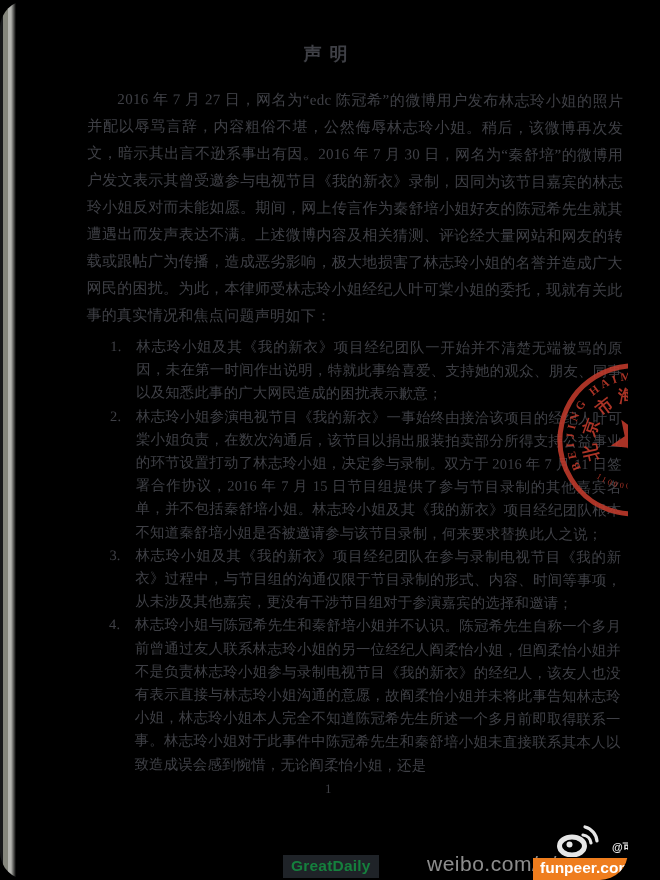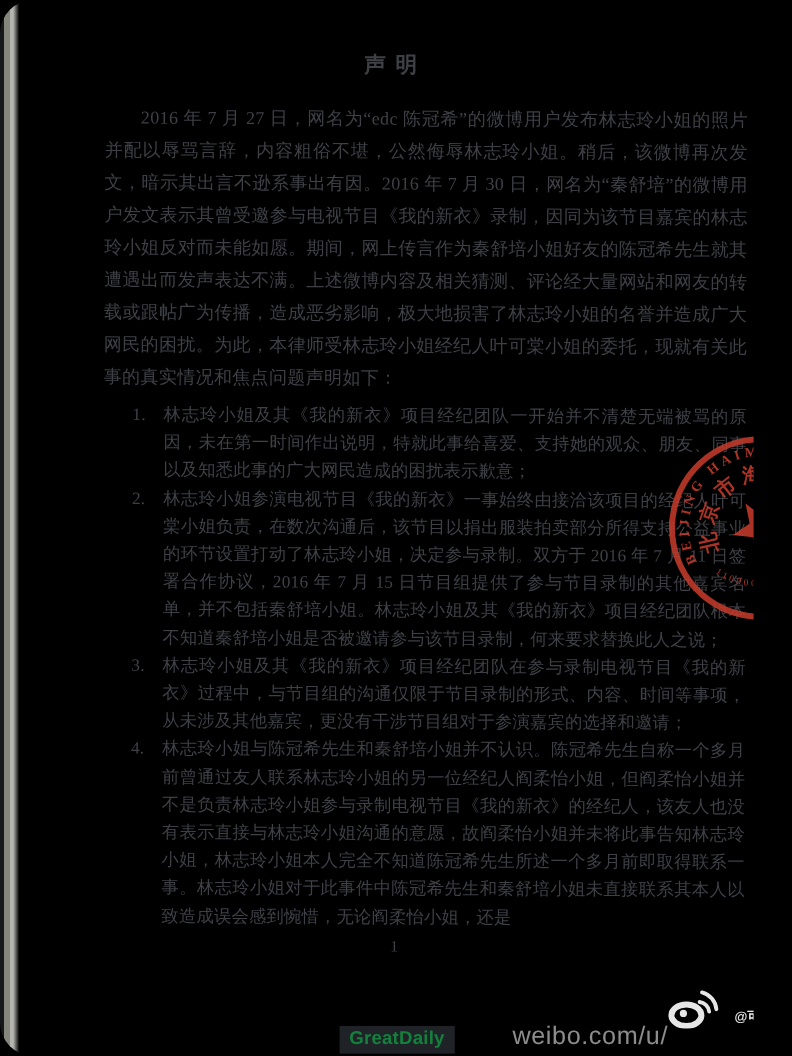--- a/index.html
+++ b/index.html
@@ -123,20 +123,21 @@
       <text font-size="8" letter-spacing="2.5">
         <textPath href="#serialArc" startOffset="6">11000000</textPath>
       </text>
       <polygon fill="#c23b2c" points="80,56 85.9,71.9 102.8,72.6 89.5,83.1 94.1,99.4 80,90 65.9,99.4 70.5,83.1 57.2,72.6 74.1,71.9"></polygon>
     </g>
   </svg>
 
   <div class="wm-greatdaily">GreatDaily</div>
 
   <div class="wm-weibo-url">weibo.com/u/</div>
+  <div class="wm-funpeer">funpeer.com</div>
   <div class="wm-url-suffix">20</div>
 
   <svg class="wm-weibo-logo" viewBox="0 0 44 36">
     <ellipse cx="17" cy="25" rx="12.5" ry="9" fill="none" stroke="#fff" stroke-width="5"></ellipse>
     <circle cx="14.5" cy="23.5" r="3" fill="#fff"></circle>
     <path d="M28,14 A9,9 0 0 1 36,22" fill="none" stroke="#fff" stroke-width="3.2" stroke-linecap="round"></path>
     <path d="M30,6 A16,16 0 0 1 42,20" fill="none" stroke="#fff" stroke-width="3.2" stroke-linecap="round"></path>
   </svg>
   <div class="wm-weibo-handle">@可棠</div>
 

